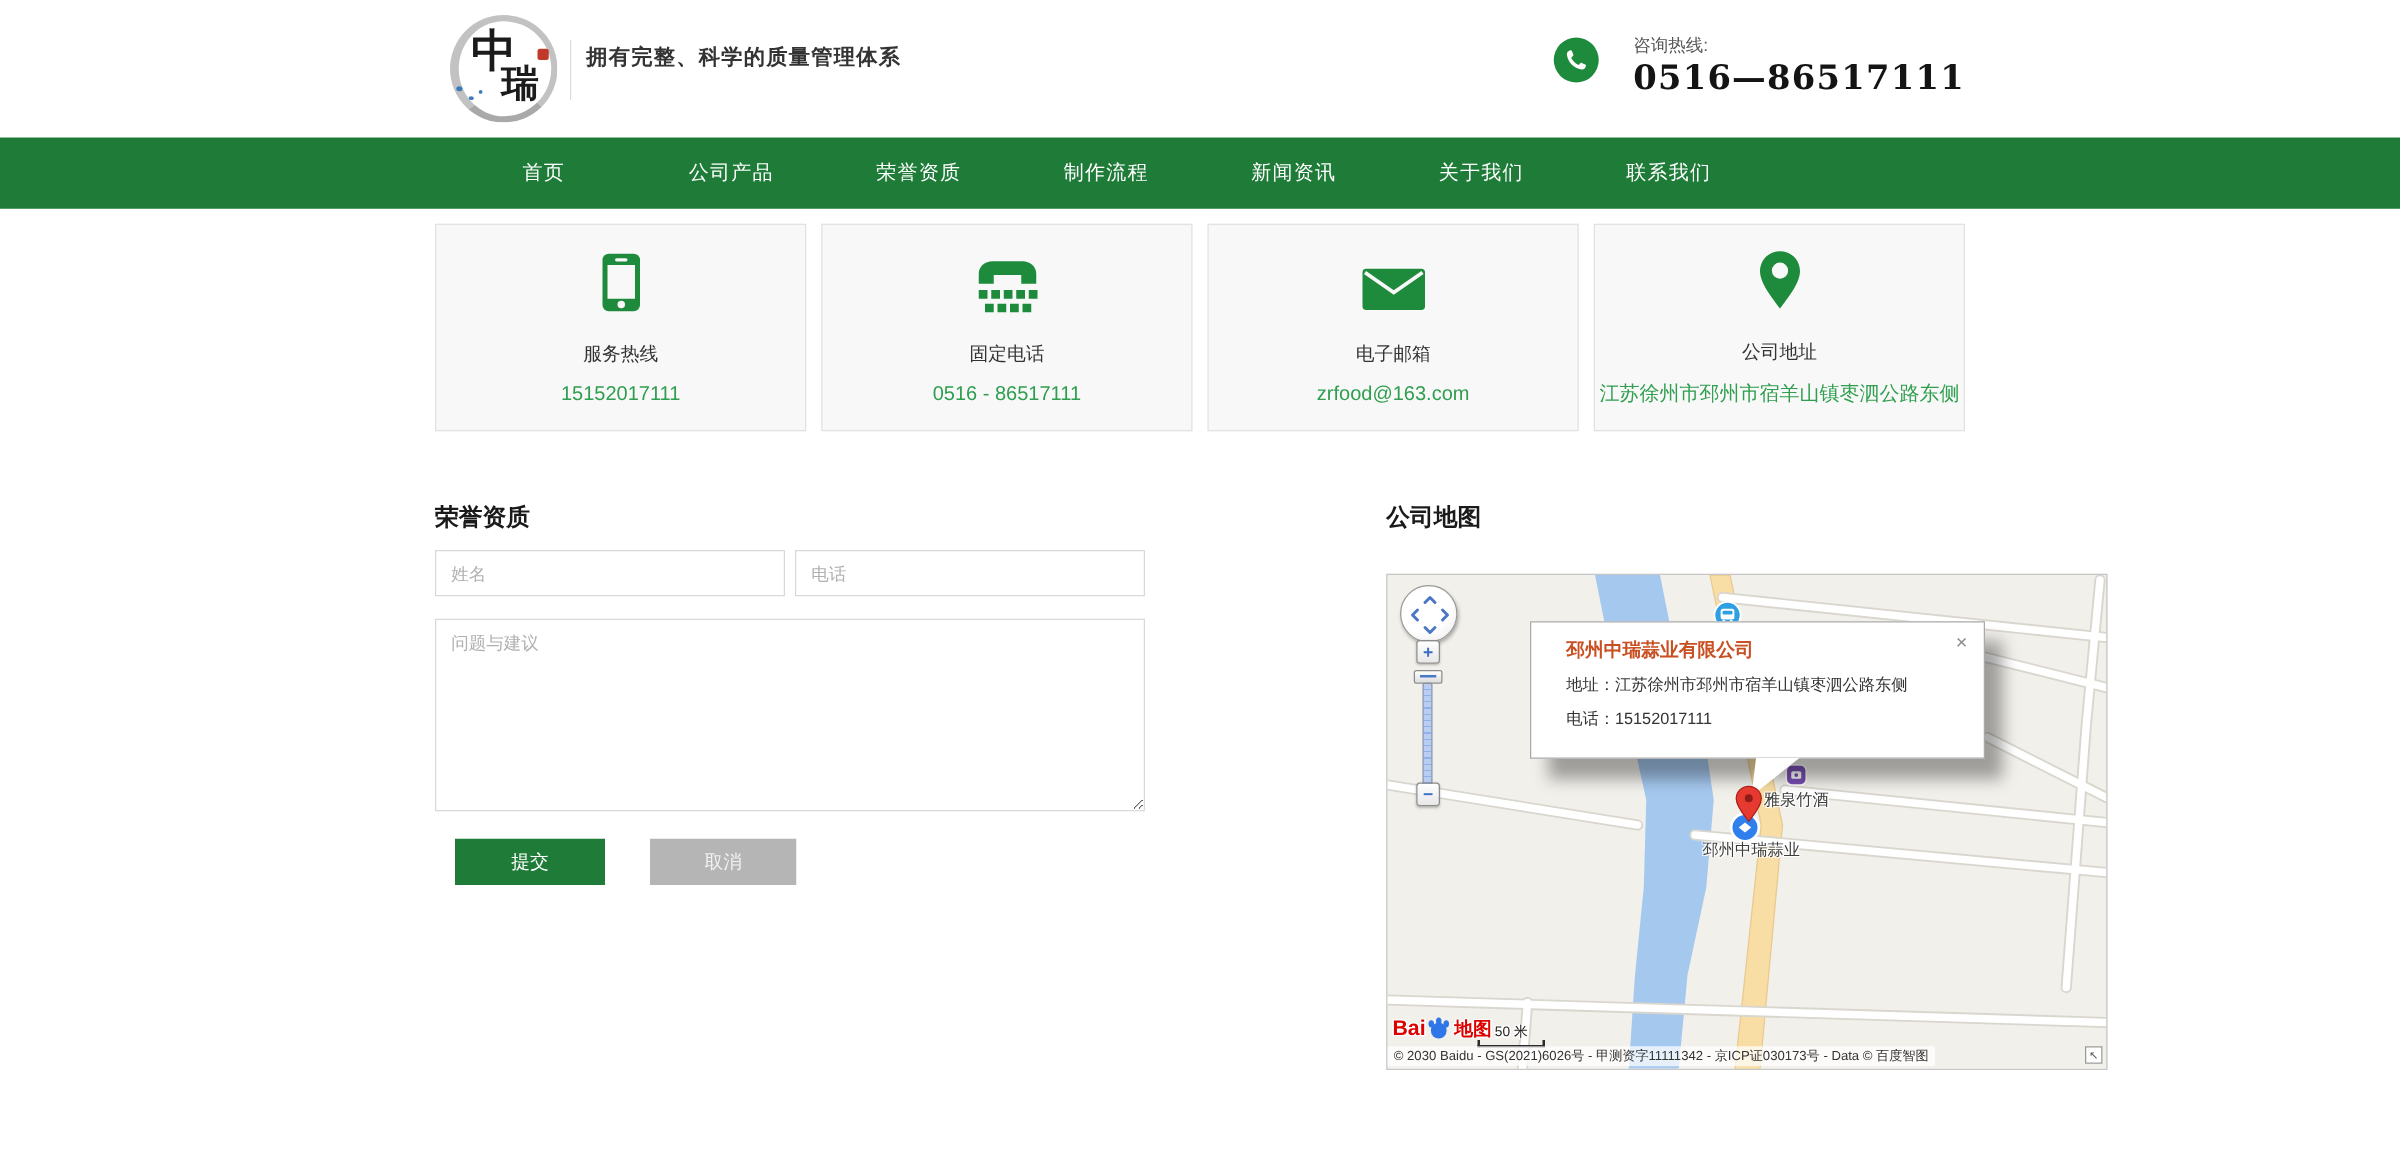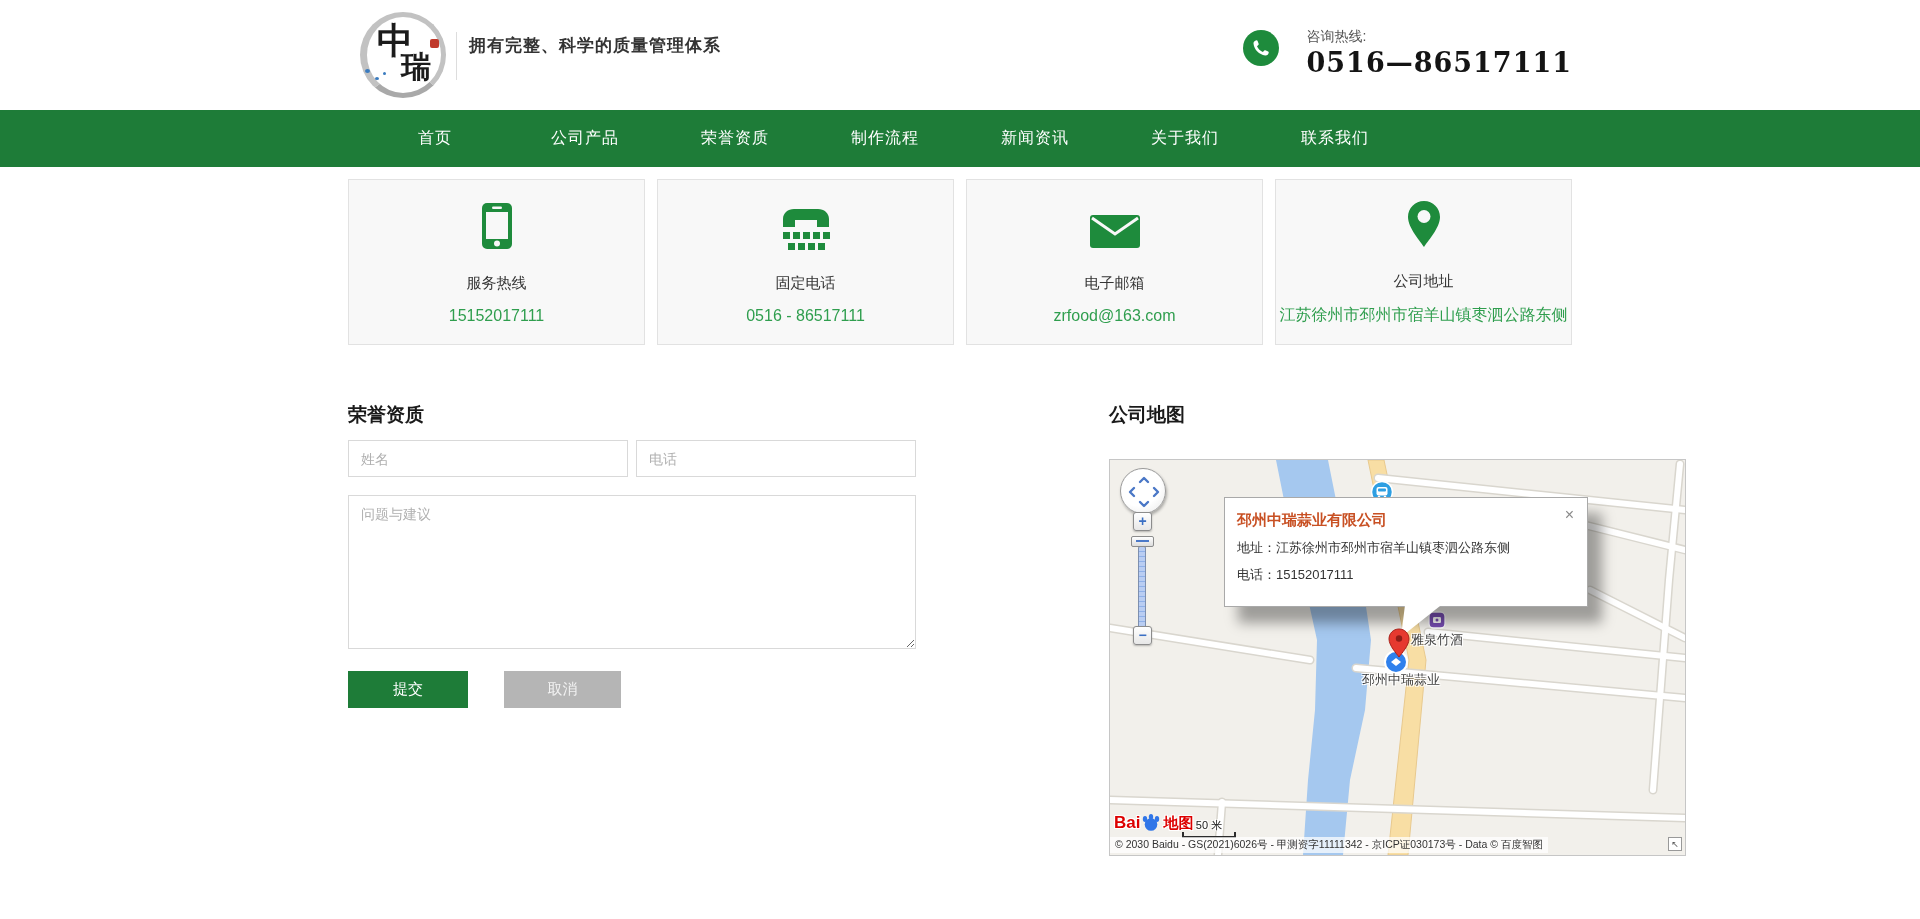--- a/index.html
+++ b/index.html
@@ -56,21 +56,21 @@
   .inputs-row { display:flex; gap:8px; margin-top:14px; }
   .text-input { width:332px; height:37px; border:1px solid #d9d9d9; background:#fff;
     padding:0 12px; font-size:14px; color:#333; outline:none;
     font-family:"Liberation Sans","DejaVu Sans",sans-serif; }
   .msg-textarea { display:block; width:568px; height:154px; margin-top:18px;
     border:1px solid #d9d9d9; background:#fff; padding:10px 12px; font-size:14px; color:#333;
     outline:none; resize:both; font-family:"Liberation Sans","DejaVu Sans",sans-serif; }
   ::placeholder { color:#b0b0b0; opacity:1; }
   .buttons-row { display:flex; margin-top:22px; }
   .btn { height:37px; border:none; font-size:15px; cursor:pointer;
-    font-family:"Liberation Sans","DejaVu Sans",sans-serif; }
+    font-family:"Liberation Sans","DejaVu Sans",sans-serif;margin-left:16px; }
   .btn-submit { width:120px; background:#1e7c38; color:#fff; }
   .btn-cancel { width:117px; background:#b5b5b5; color:#f2f2f2; margin-left:36px;text-align:center; }
 
   
   .map-col { width:463px; }
   .map-box { position:relative; width:577px; height:397px; margin-top:33px;
     border:1px solid #c6c6c6; background:#f2f0eb; overflow:hidden; }
   .map-ground { position:absolute; left:0; top:0; z-index:0; }
 
   .pan-ctl { position:absolute; left:10px; top:8px; width:46px; height:46px; border-radius:50%;
@@ -84,21 +84,21 @@
   .zoom-track { position:absolute; left:28px; top:86px; width:8px; height:82px; z-index:6;
     background:repeating-linear-gradient(to bottom,#b9cdf2 0 4px,#8fb0e8 4px 5px);
     border:1px solid #7d8fae; border-radius:2px; cursor:pointer; }
   .zoom-thumb { position:absolute; left:21px; top:76px; width:23px; height:11px; z-index:7;
     background:linear-gradient(#fff,#dcdcdc); border:1px solid #8c8c8c; border-radius:2px; cursor:pointer; }
   .zoom-thumb::after { content:""; display:block; margin:3px 4px 0 4px; height:2px; background:#4a78c8; }
 
   .bus-marker { position:absolute; left:260px; top:20px; z-index:1; }
 
   .info-window { position:absolute; left:114px; top:37px; width:364px; height:110px;
-    background:#fff; border:1px solid #a9a9a9; z-index:4; padding:13px 12px;
+    background:#fff; border:1px solid #a9a9a9; z-index:4; padding:13px 28px;
     box-shadow:14px 16px 12px rgba(0,0,0,.35); }
   .iw-title { color:#c85023; font-size:15px; font-weight:bold; }
   .iw-line { color:#333; font-size:13px; margin-top:9px; }
   .iw-close { position:absolute; right:13px; top:9px; color:#8a8a8a; font-size:16px;
     line-height:16px; cursor:pointer; }
   .iw-tail { position:absolute; left:291px; top:146px; width:39px; height:31px; background:#fff;
     clip-path:polygon(10% 0, 100% 0, 0 100%); z-index:4; }
 
   .poi-purple { position:absolute; left:318px; top:151px; z-index:1; cursor:pointer; }
   .map-label { position:absolute; font-size:13px; color:#3d3d3d; white-space:nowrap; z-index:2;

